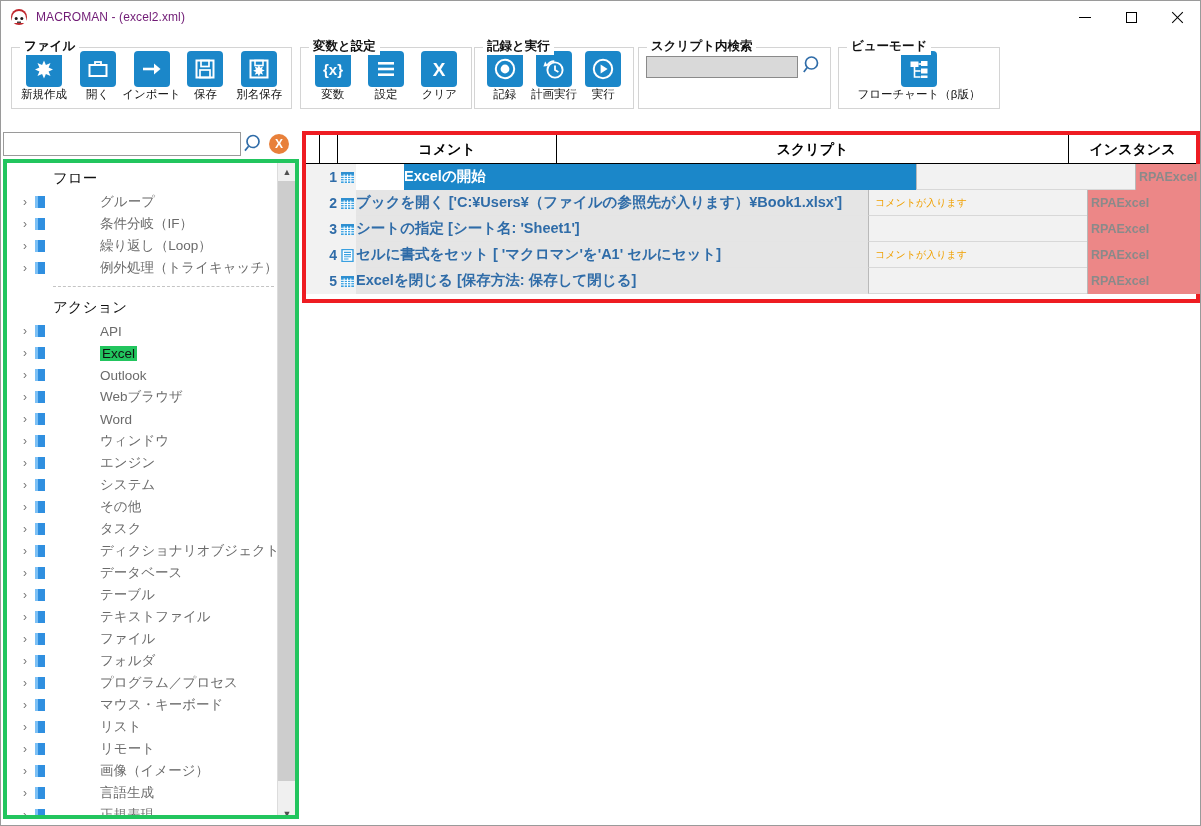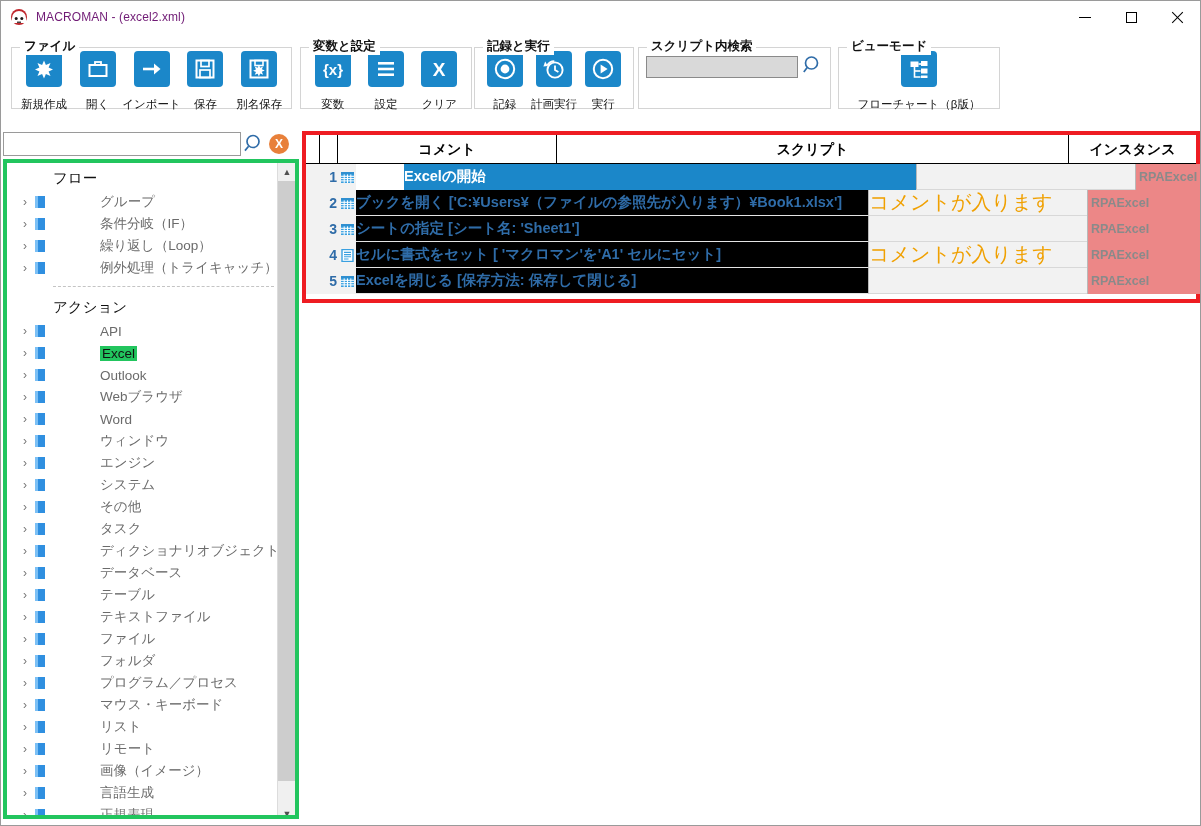--- a/index.html
+++ b/index.html
@@ -69,21 +69,21 @@
   .tbtn {
     width: 52px; display: flex; flex-direction: column; align-items: center;
     cursor: default;
   }
   .ticon {
     width: 36px; height: 36px; background: #1b87c9; border-radius: 4px;
     display: flex; align-items: center; justify-content: center;
     color: #fff;
   }
   .tlabel {
-    font-size: 11.5px; color: #111; margin-top: 10px; white-space: nowrap;
+    font-size: 11.5px; color: #111; margin-top: 0; white-space: nowrap;
     line-height: 14px;
   }
 
   
   #searchbox {
     width: 152px; height: 22px; background: #d9d9d9;
     border: 1px solid #8a8a8a; margin-top: 8px; margin-left: 7px;
     font-size: 12px; padding: 0 4px; outline: none; color: #111;
   }
   .mag {
@@ -182,30 +182,30 @@
     background: #f2f2f2; padding-right: 1px;
   }
   .cell-icn {
     width: 18px; flex: 0 0 18px; background: #f2f2f2;
     display: flex; align-items: center; justify-content: center;
   }
   .cell-script {
     width: 512px; flex: 0 0 512px; overflow: hidden;
     display: flex; align-items: center;
     font-size: 14.5px; font-weight: bold; color: #2f6ca8;
-    background: #000000; white-space: nowrap;
+    background: #e5e5e5; white-space: nowrap;
     border-bottom: 1px solid #e4e4e4;
   }
   .srow.selected .cell-script { background: #1b87c9; color: #ffffff; border-bottom-color:#1b87c9;margin-left:48px; }
   .cell-comment {
     width: 219px; flex: 0 0 219px; overflow: hidden;
     display: flex; align-items: center;
-    font-size: 20px; color: #f0a000; background: #f2f2f2;
+    font-size: 10px; color: #f0a000; background: #f2f2f2;
     border-left: 1px solid #b9b9b9; border-bottom: 1px solid #d8d8d8;
-    padding-left: 0; white-space: nowrap;
+    padding-left: 6px; white-space: nowrap;
   }
   .cell-instance {
     width: 127px; flex: 0 0 127px; overflow: hidden;
     display: flex; align-items: center;
     font-size: 12.5px; font-weight: bold; color: #8a8a8a;
     background: #ec8787; padding-left: 3px; white-space: nowrap;
     border-left: 1px solid #b9b9b9;
   }
 </style>
 </head>

